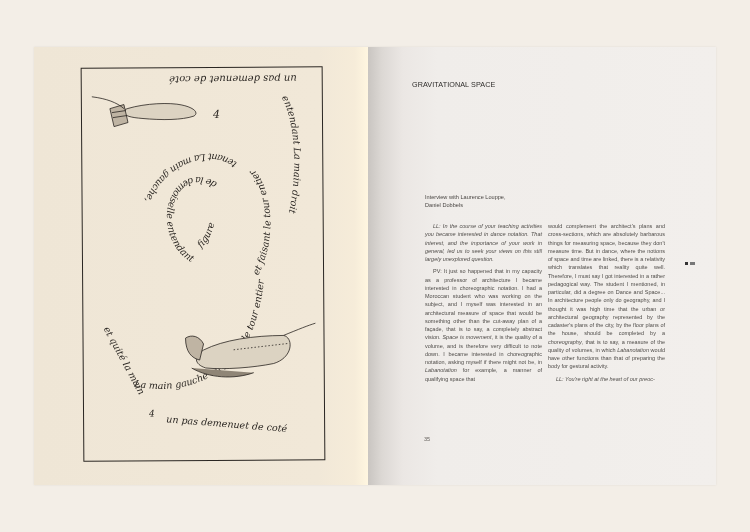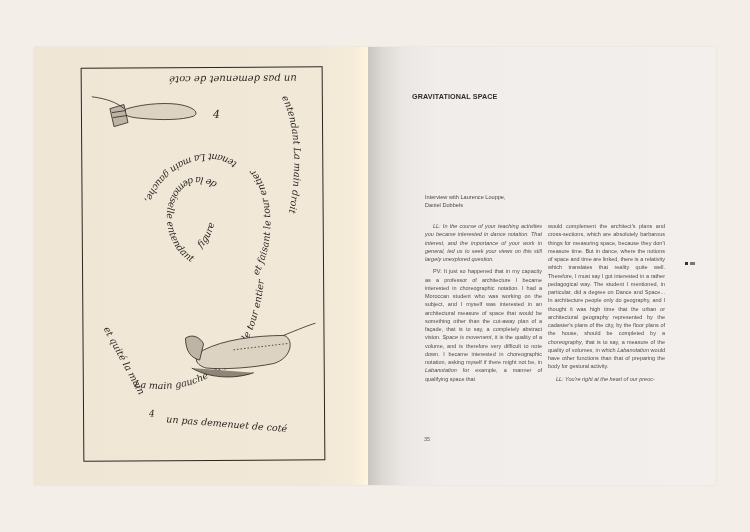--- a/index.html
+++ b/index.html
@@ -29,22 +29,22 @@
     .figure-frame {
       position: absolute;
       left: 48px; top: 20px;
       width: 240px; height: 392px;
       border: 1.2px solid #2a2622;
       transform: rotate(-0.4deg);
     }
     .figure-frame svg { position: absolute; left: 0; top: 0; }
     .heading {
       position: absolute;
-      left: 412px; top: 92px;
-      font-size: 7.2px; font-weight: bold;
+      left: 412px; top: 80px;
+      font-size: 7.2px; font-weight: normal;
       color: #2e2c2a;
       letter-spacing: 0.1px;
     }
     .byline {
       position: absolute;
       left: 425px; top: 193px;
       font-size: 5.6px; line-height: 8.2px;
       color: #4a4744;
     }
     .col {

